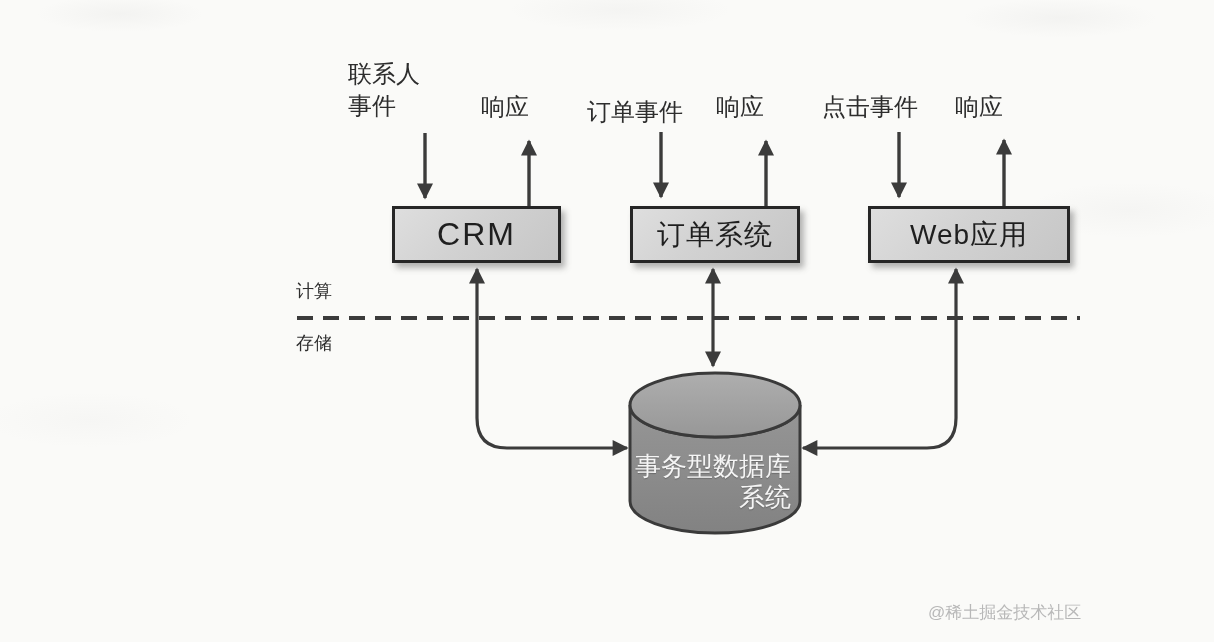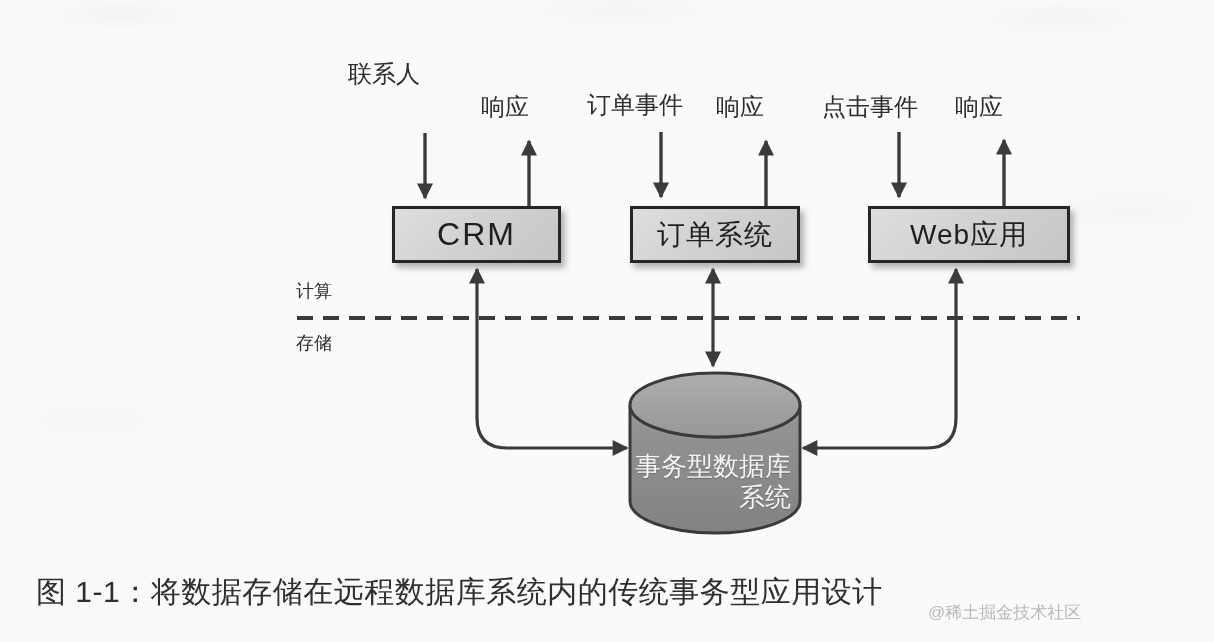--- a/index.html
+++ b/index.html
@@ -102,24 +102,25 @@
     <path d="M627 448 L507 448 Q477 448 477 418 L477 269" stroke="#3b3b3b" stroke-width="3.2" fill="none" marker-start="url(#ah)" marker-end="url(#ah)"></path>
     <path d="M713 269 V366" stroke="#3b3b3b" stroke-width="3.2" fill="none" marker-start="url(#ah)" marker-end="url(#ah)"></path>
     <path d="M803 448 L927 448 Q956 448 956 418 L956 269" stroke="#3b3b3b" stroke-width="3.2" fill="none" marker-start="url(#ah)" marker-end="url(#ah)"></path>
 
     <path d="M630 405 L630 501 A85 32 0 0 0 800 501 L800 405 A85 32 0 0 1 630 405 Z" fill="url(#cylBody)" stroke="#3a3a3a" stroke-width="3"></path>
     <ellipse cx="715" cy="405" rx="85" ry="32" fill="url(#cylTop)" stroke="#3a3a3a" stroke-width="3"></ellipse>
   </svg>
 
   <div class="lbl twoline" style="left:348px;top:58px;width:150px;">
     <div>联系人</div>
+    <div>事件</div>
   </div>
   <div class="lbl" style="left:481px;top:93px;width:100px;">响应</div>
 
-  <div class="lbl" style="left:587px;top:91px;width:150px;">订单事件</div>
+  <div class="lbl" style="left:587px;top:98px;width:150px;">订单事件</div>
   <div class="lbl" style="left:716px;top:93px;width:100px;">响应</div>
 
   <div class="lbl" style="left:822px;top:93px;width:150px;font-family:Liberation Serif, serif;">点击事件</div>
   <div class="lbl" style="left:955px;top:93px;width:100px;">响应</div>
 
   <div class="sysbox crm" style="left:392px;top:206px;width:169px;height:57px;">
     <span class="boxlabel">CRM</span>
   </div>
   <div class="sysbox" style="left:630px;top:206px;width:170px;height:57px;">
     <span class="boxlabel">订单系统</span>
@@ -129,17 +130,16 @@
   </div>
 
   <div class="sidelbl" style="left:296px;top:277px;">计算</div>
   <div class="sidelbl" style="left:296px;top:329px;">存储</div>
 
   <div class="dblabel">
     <div>事务型数据库</div>
     <div>系统</div>
   </div>
 
-  <div class="caption">图 1-1：将数据存储在远程数据库系统内的传统事务型应用设计</div>
 
   <div class="watermark">@稀土掘金技术社区</div>
 
 </div>
 
 </body></html>

